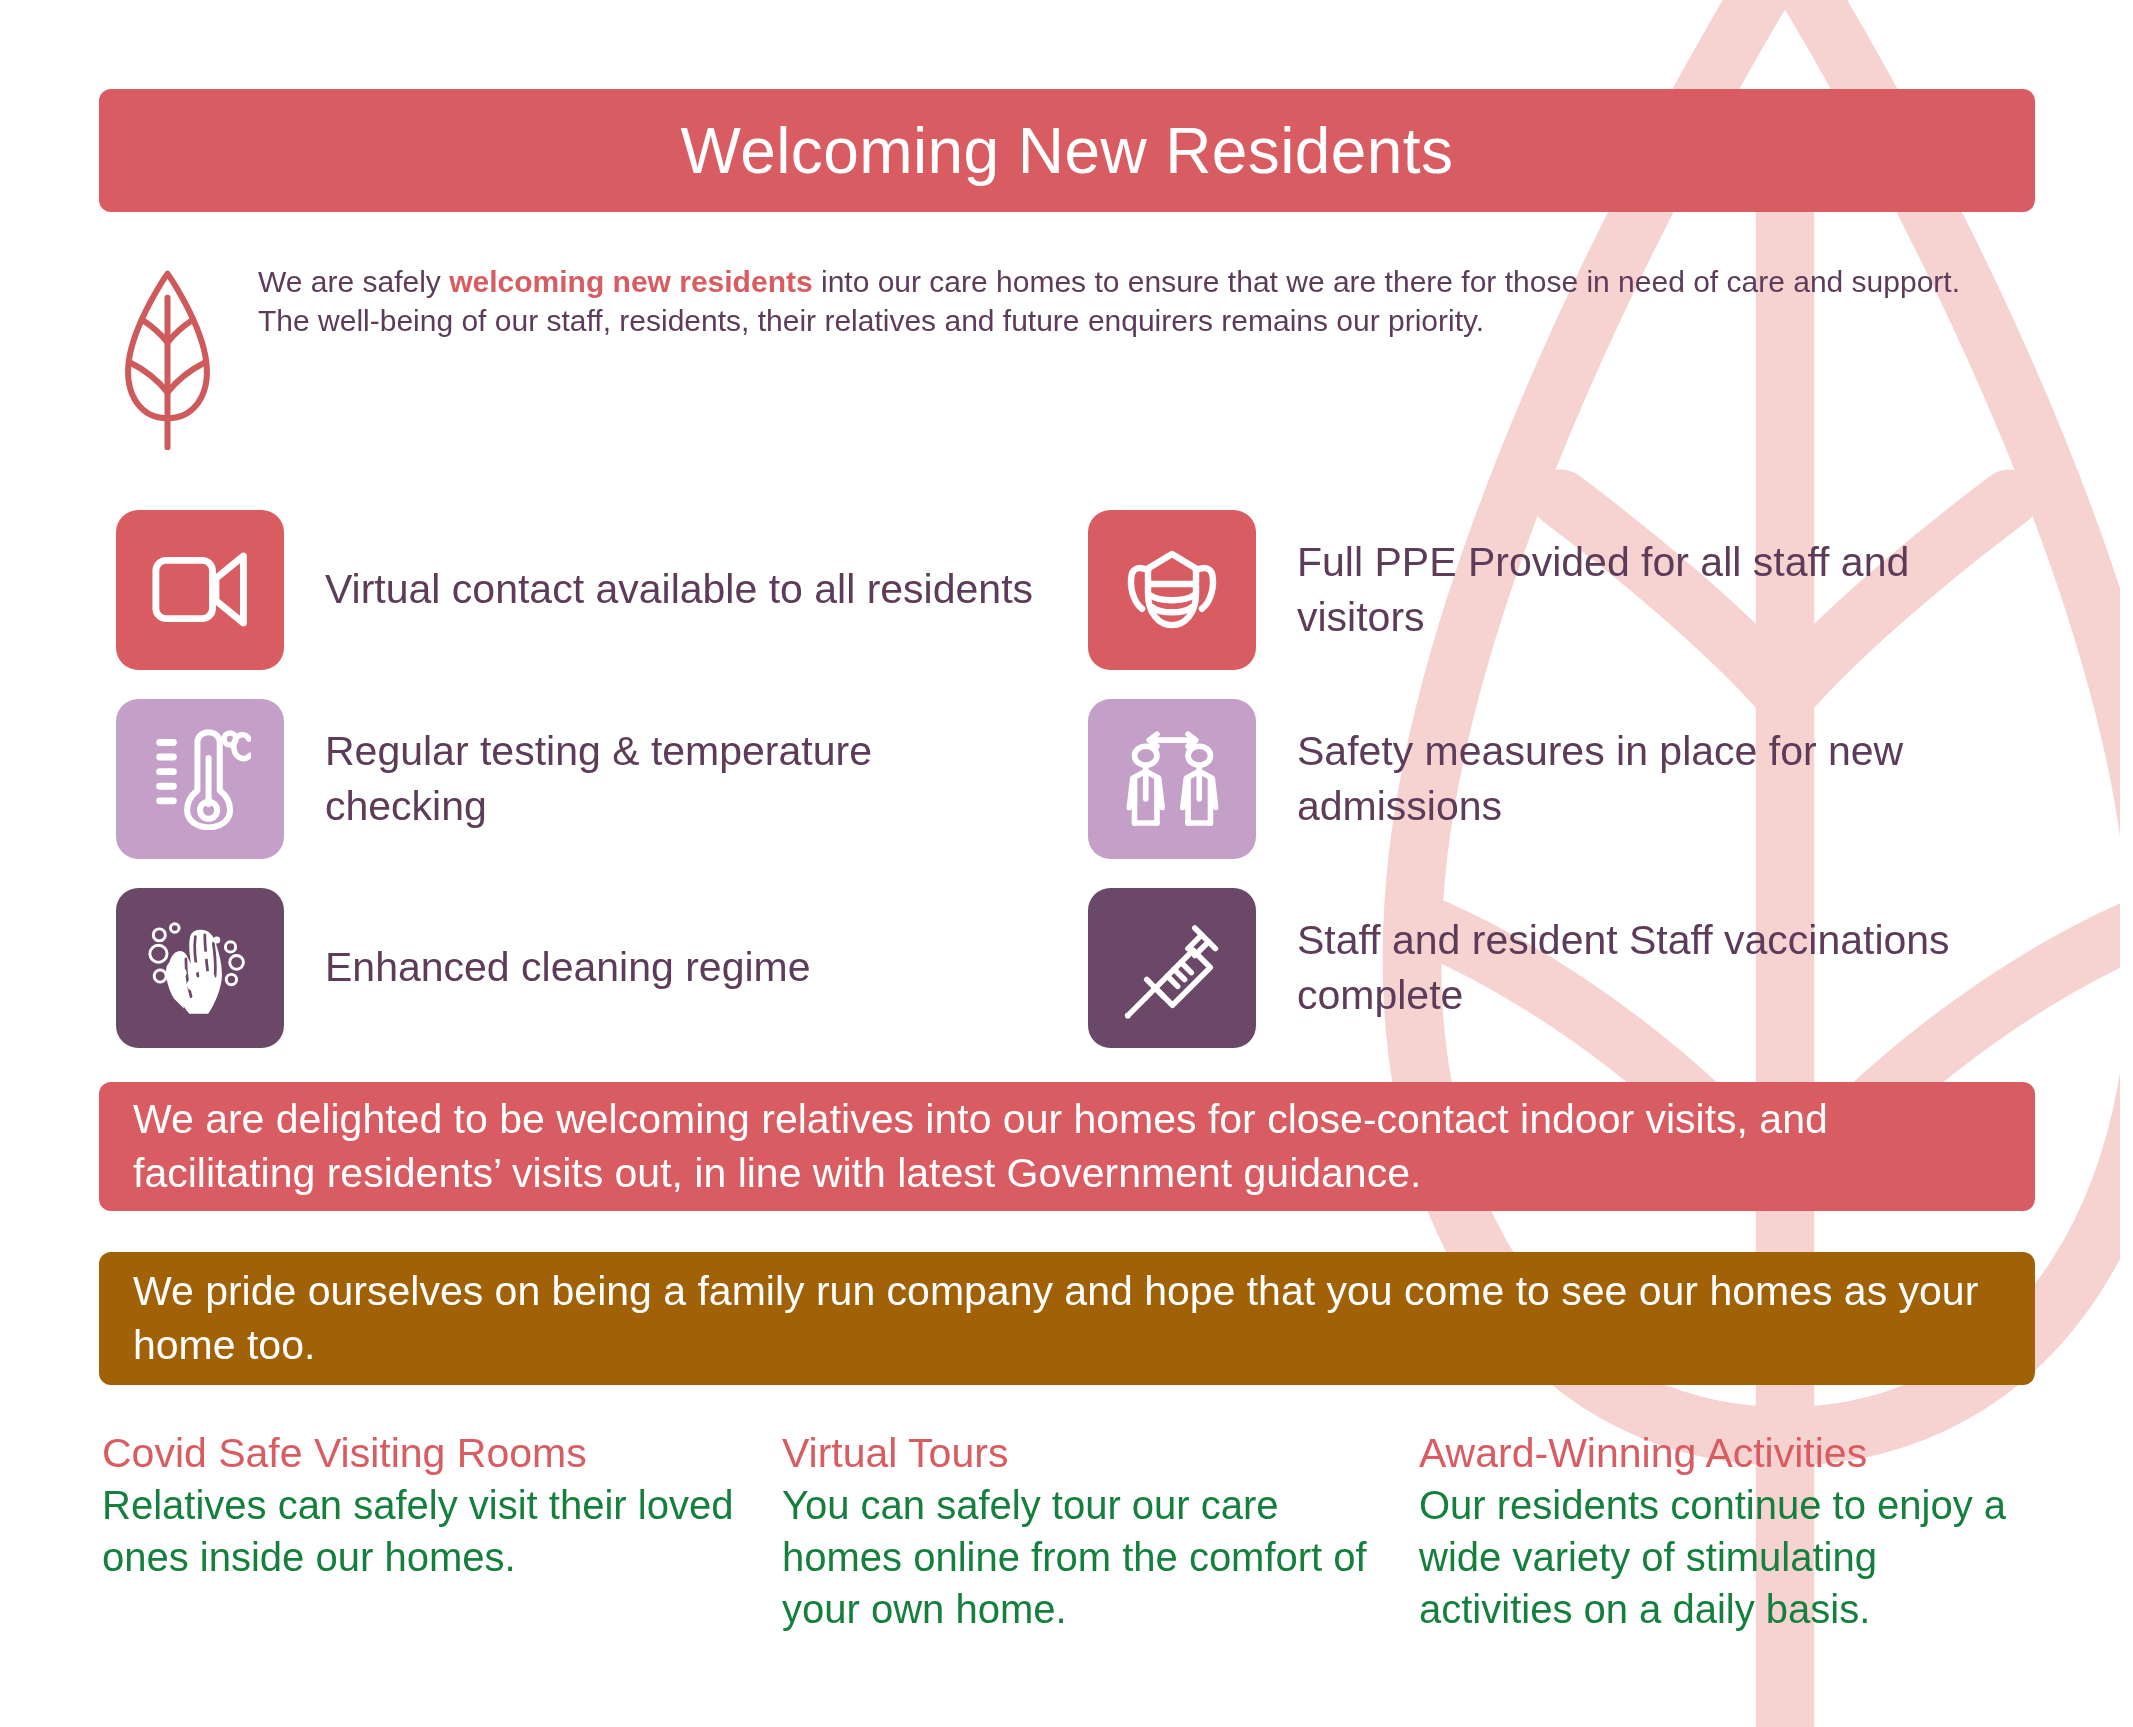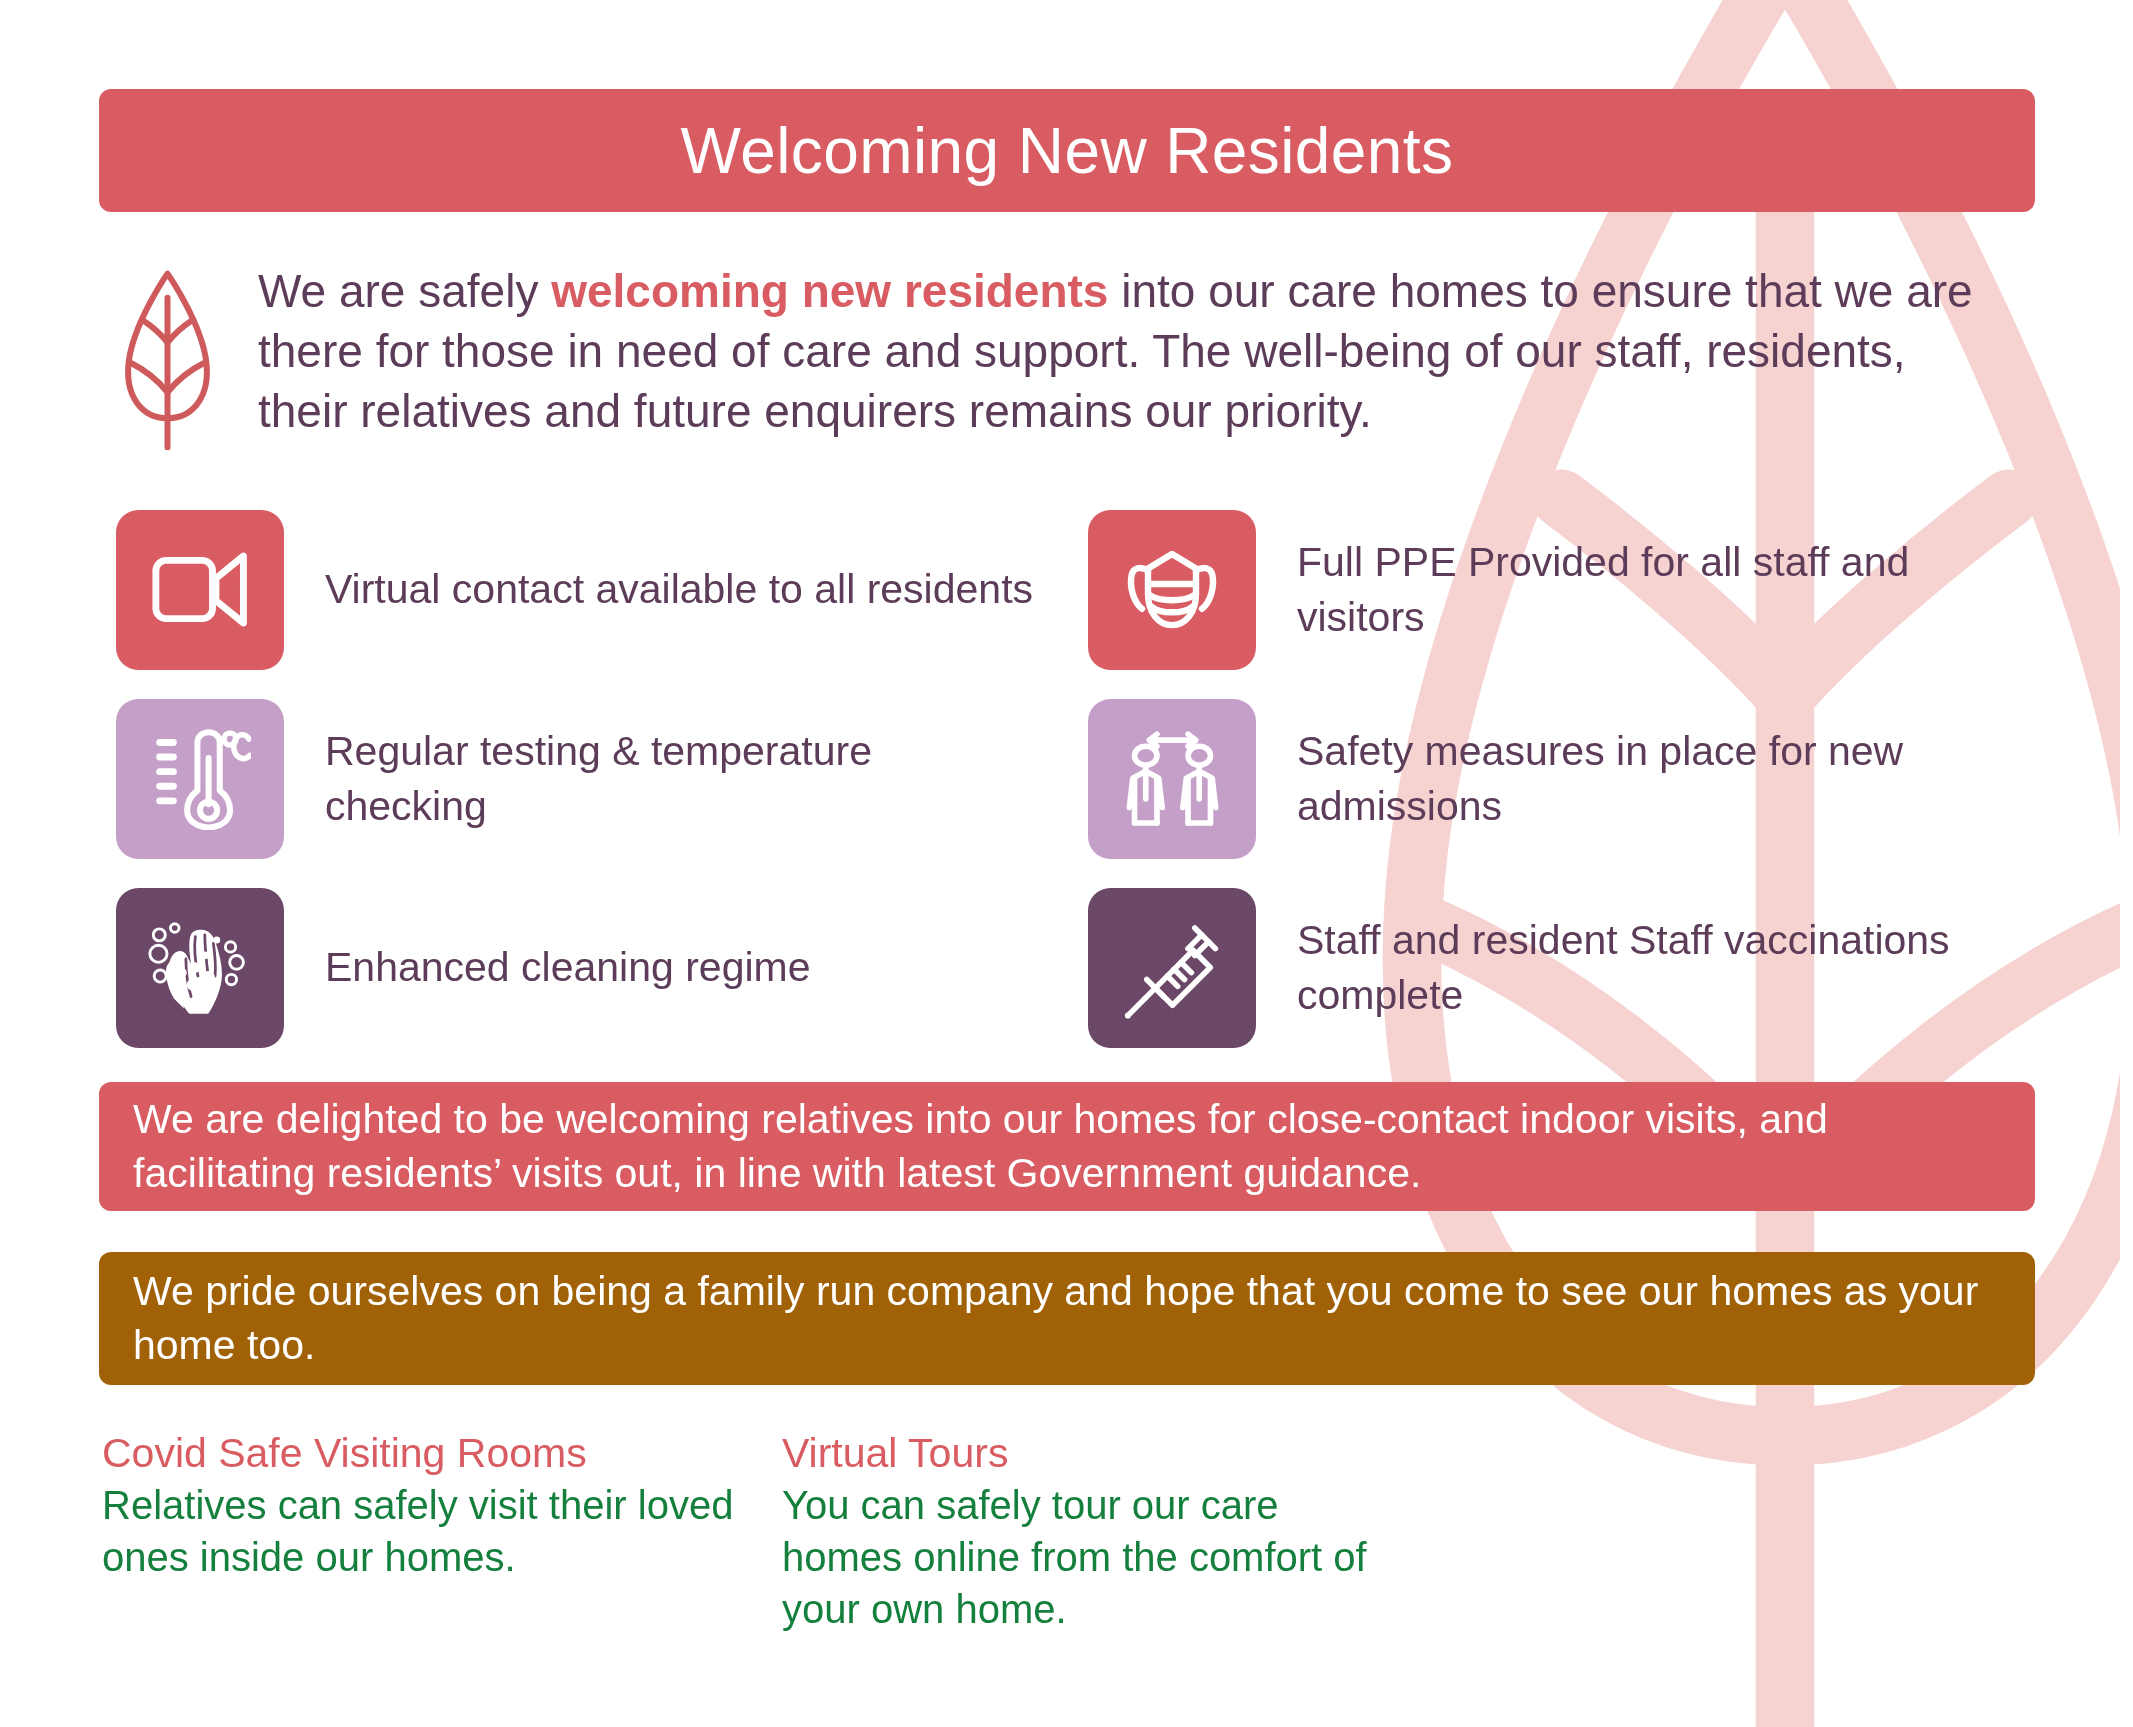--- a/index.html
+++ b/index.html
@@ -45,21 +45,21 @@
     position:absolute;
     left:120px; top:262px;
     width:1936px;
     z-index:2;
     display:flex;align-items:flex-start;
   }
   #leaf-logo{width:95px;height:185px;flex:0 0 95px;margin-top:3.4px;}
   #intro-text{
     margin-left:43px;
     color:#5C3C58;
-    font-size:46px;
+    font-size:30px;
     line-height:1.30;
     max-width:1747px;
     font-weight:400;
   }
   .hl{color:#D85C61;font-weight:700;}
 
   
   #features{
     position:absolute;
     left:116px; top:495px;
@@ -359,17 +359,21 @@
     <div class="bcol">
       <div class="bcol-title">Covid Safe Visiting Rooms</div>
       <div class="bcol-body">Relatives can safely visit their loved ones inside our homes.</div>
     </div>
 
     <div class="bcol">
       <div class="bcol-title">Virtual Tours</div>
       <div class="bcol-body">You can safely tour our care homes online from the comfort of your own home.</div>
     </div>
 
+    <div class="bcol">
+      <div class="bcol-title">Award-Winning Activities</div>
+      <div class="bcol-body">Our residents continue to enjoy a wide variety of stimulating activities on a daily basis.</div>
+    </div>
 
   </div>
 
 </div>
 
 
 </body></html>

